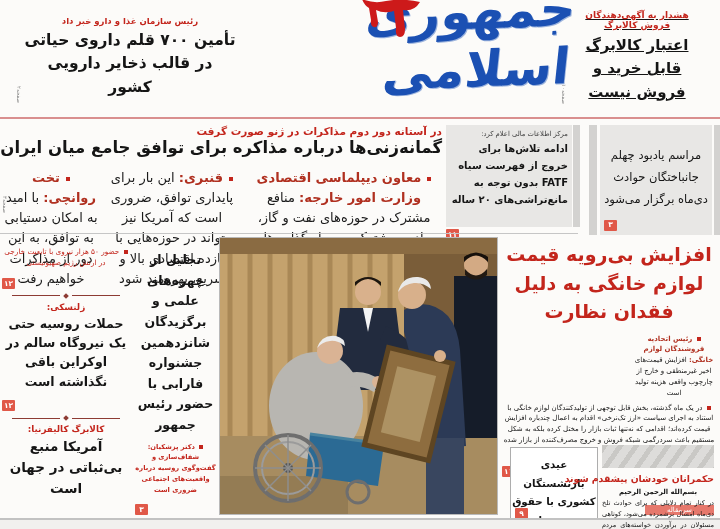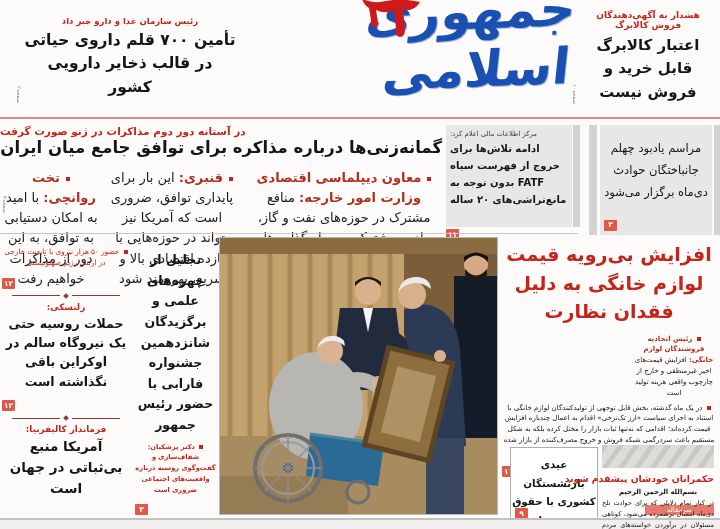--- a/index.html
+++ b/index.html
@@ -2,48 +2,48 @@
 <html lang="fa" dir="rtl" style="--red: #c3251c; --blue: #1b50b3; --badge: #e05848; --gray: #e8e7e5;"><head>
 <meta charset="utf-8">
 <style>
   html,body{margin:0;padding:0;background:#ffffff;}
   body{font-family:"DejaVu Sans",sans-serif;direction:rtl;}
   .page{position:relative;width:720px;height:529px;background:#fcfbf9;overflow:hidden;color:#151515;}
   .abs{position:absolute;}
   
   .mast-story{text-align:center;}
   .kicker{color:var(--red);font-weight:bold;}
-  .mast-right{right:6px;top:10px;width:132px;}
+  .mast-right{right:17px;top:10px;width:132px;text-decoration:underline;}
   .mast-right .kicker{font-size:9px;}
   .mast-right .mh{font-size:15px;font-weight:bold;line-height:1.55;margin-top:4px;}
   .mast-left{left:24px;top:16px;width:212px;}
   .mast-left .kicker{font-size:8.5px;}
   .mast-left .mh{font-size:15.5px;font-weight:bold;line-height:1.5;margin-top:3px;}
   .pageref{position:absolute;font-size:5.5px;color:#8a8a8a;writing-mode:vertical-rl;}
   .logo-wrap{left:238px;top:0;width:334px;height:86px;}
   .logo-text{position:absolute;inset:0;display:flex;align-items:center;justify-content:center;
     color:var(--blue);font-size:50px;font-weight:bold;letter-spacing:-3px;
     transform:skewX(-8deg) rotate(-2deg);text-shadow:1px 1px 0 #9db4dd;}
   .drip{position:absolute;left:118px;top:-4px;z-index:2;}
   .datelines{left:238px;top:88px;width:334px;text-align:center;color:#2e3e7d;font-size:6.6px;font-weight:600;line-height:1.8;}
   .rule-masthead{top:117px;left:0;width:720px;height:2px;background:#d98f8f;}
   
-  .lead-kicker{top:125px;left:0;width:442px;text-align:left;color:var(--red);font-weight:bold;font-size:10.5px;}
+  .lead-kicker{top:125px;left:0;width:442px;text-align:right;color:var(--red);font-weight:bold;font-size:10.5px;}
   .lead-headline{top:138px;left:0;width:442px;text-align:center;font-size:16.5px;font-weight:bold;white-space:nowrap;}
   .lead-bullets{top:168px;left:4px;width:438px;display:flex;gap:10px;}
   .lead-bullets .lb{font-size:13px;line-height:1.55;text-align:center;color:#1b1b1b;}
   .lb1{width:196px;} .lb2{width:128px;} .lb3{width:94px;}
   .lbl{color:#b03020;font-weight:bold;}
   .sqm{display:inline-block;width:4px;height:4px;background:var(--red);margin-left:2px;vertical-align:middle;}
-  .fatf{right:148px;top:125px;width:126px;height:102px;background:var(--gray);text-align:left;padding:5px 4px;box-sizing:border-box;}
+  .fatf{right:148px;top:125px;width:126px;height:102px;background:var(--gray);text-align:right;padding:5px 4px;box-sizing:border-box;}
   .fatf-kicker{font-size:6.8px;color:#3a3a3a;}
   .fatf-text{font-size:10px;font-weight:bold;line-height:1.7;margin-top:2px;}
   .vbar{background:#d3d2d0;}
   .memorial{right:8px;top:125px;width:112px;height:110px;background:var(--gray);text-align:center;
-    font-size:11.5px;line-height:1.9;padding-top:13px;box-sizing:border-box;}
+    font-size:11.5px;line-height:1.9;padding-top:20px;box-sizing:border-box;}
   .rule-lead{top:233px;left:0;width:578px;height:1px;background:#c6c6c6;}
   
   .badge{display:inline-flex;align-items:center;justify-content:center;width:13px;height:11px;
     background:var(--badge);color:#fff;font-size:7.5px;font-weight:bold;border-radius:1px;}
   .badge-row{text-align:left;margin-top:2px;}
   
   .leftcol{left:2px;top:243px;width:128px;text-align:center;}
   .s-head{font-size:12.5px;font-weight:bold;line-height:1.55;margin:0;}
   .s-head.big{font-size:13.5px;}
   .red-bullet{color:var(--red);font-size:7.3px;font-weight:normal;line-height:1.55;margin-top:3px;}
@@ -160,21 +160,21 @@
       <h3 class="s-head">حملات روسیه حتی یک نیروگاه سالم در اوکراین باقی نگذاشته است</h3>
       <div class="badge-row"><span class="badge">۱۲</span></div>
     </div>
     <div class="orn-div">
         <span class="ln"></span>
         <span class="dt"></span>
         <span class="ln"></span>
       </div>
 
     <div>
-      <div class="s-kicker">فرماندار کالیفرنیا:</div>
+      <div class="s-kicker">کالابرگ کالیفرنیا:</div>
       <h3 class="s-head big">آمریکا منبع بی‌ثباتی در جهان است</h3>
 
     </div>
 
   </div>
 
   <div class="abs capstrip">
     <div class="cap">تجلیل از چهره‌های علمی و برگزیدگان شانزدهمین جشنواره فارابی با حضور رئیس جمهور</div>
     <div class="capb">
       <span class="sqm"></span>

